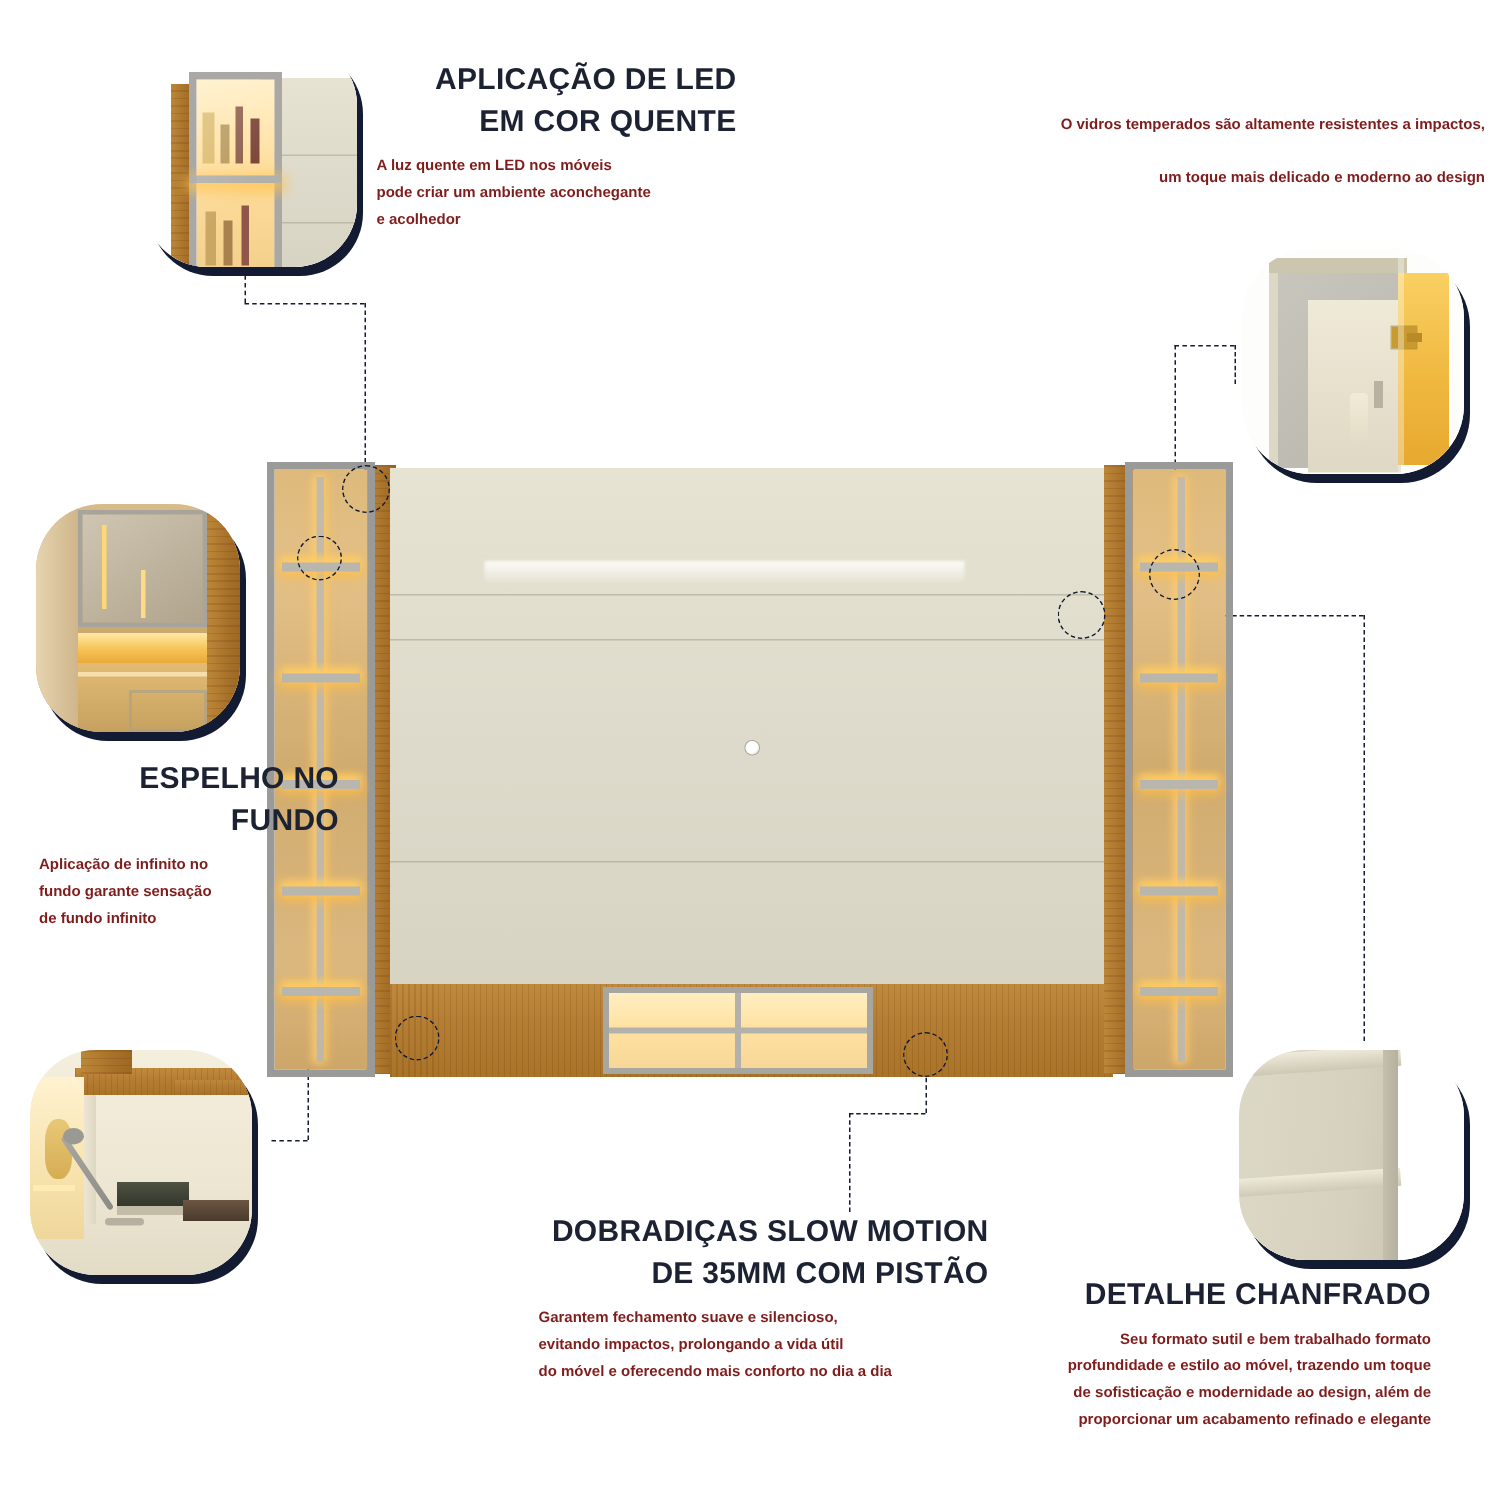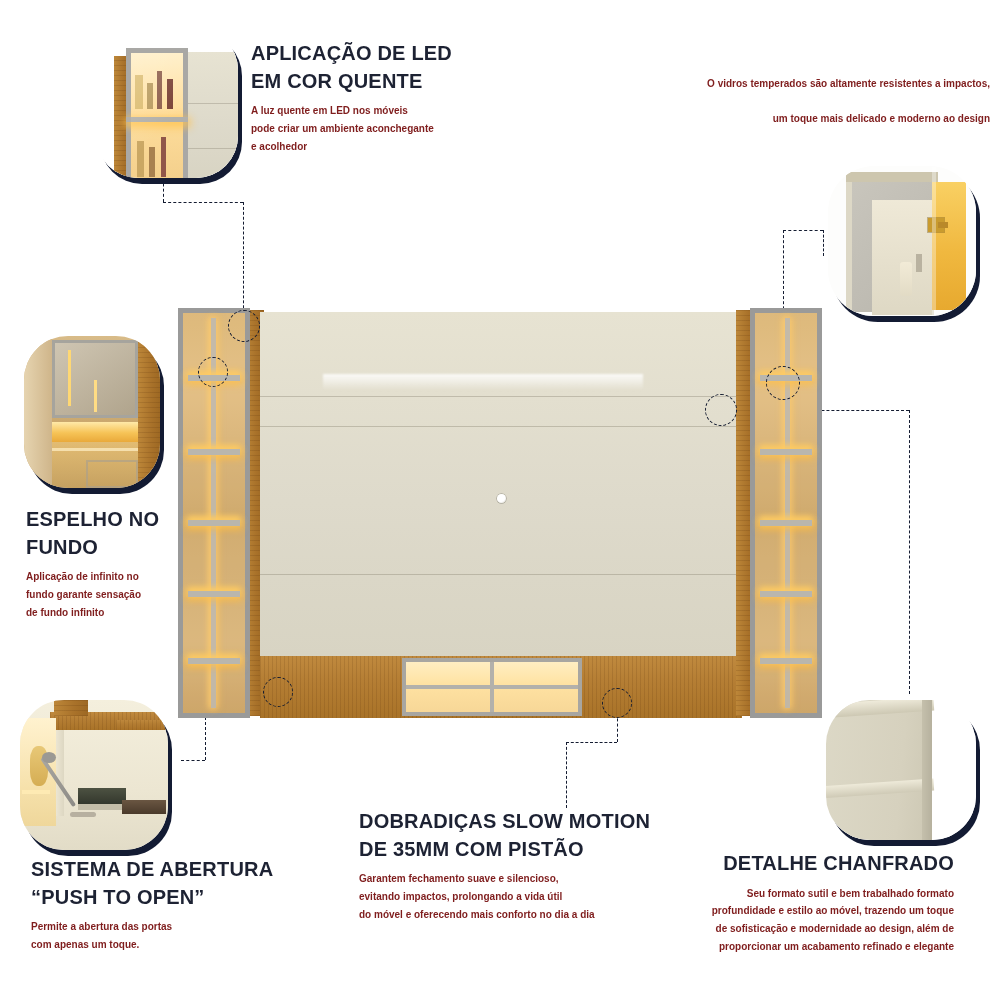--- a/index.html
+++ b/index.html
@@ -13,20 +13,21 @@
 
   
   .callout { position: absolute; }
   .callout h3 {
     font-size: 20px;
     font-weight: 700;
     letter-spacing: .2px;
     color: #1d2233;
     line-height: 1.38;
     text-transform: uppercase;
+    text-align: right;
   }
   .callout p {
     font-size: 10px;
     font-weight: 700;
     color: #7f1d1d;
     line-height: 1.78;
     margin-top: 7px;
   }
   .al-left  { text-align: left; }
   .al-right { text-align: right; }
@@ -313,30 +314,20 @@
       <span>ESPELHO NO</span><br>
       <span>FUNDO</span>
     </h3>
     <p>
       <span>Aplicação de infinito no</span><br>
       <span>fundo garante sensação</span><br>
       <span>de fundo infinito</span>
     </p>
   </div>
 
-  <div class="callout al-left" style="left:31px; top:856px; width:250px;">
-    <h3>
-      <span>SISTEMA DE ABERTURA</span><br>
-      <span>“PUSH TO OPEN”</span>
-    </h3>
-    <p>
-      <span>Permite a abertura das portas</span><br>
-      <span>com apenas um toque.</span>
-    </p>
-  </div>
 
   <div class="callout al-left" style="left:359px; top:808px; width:300px;">
     <h3>
       <span>DOBRADIÇAS SLOW MOTION</span><br>
       <span>DE 35mm COM PISTÃO</span>
     </h3>
     <p>
       <span>Garantem fechamento suave e silencioso,</span><br>
       <span>evitando impactos, prolongando a vida útil</span><br>
       <span>do móvel e oferecendo mais conforto no dia a dia</span>

